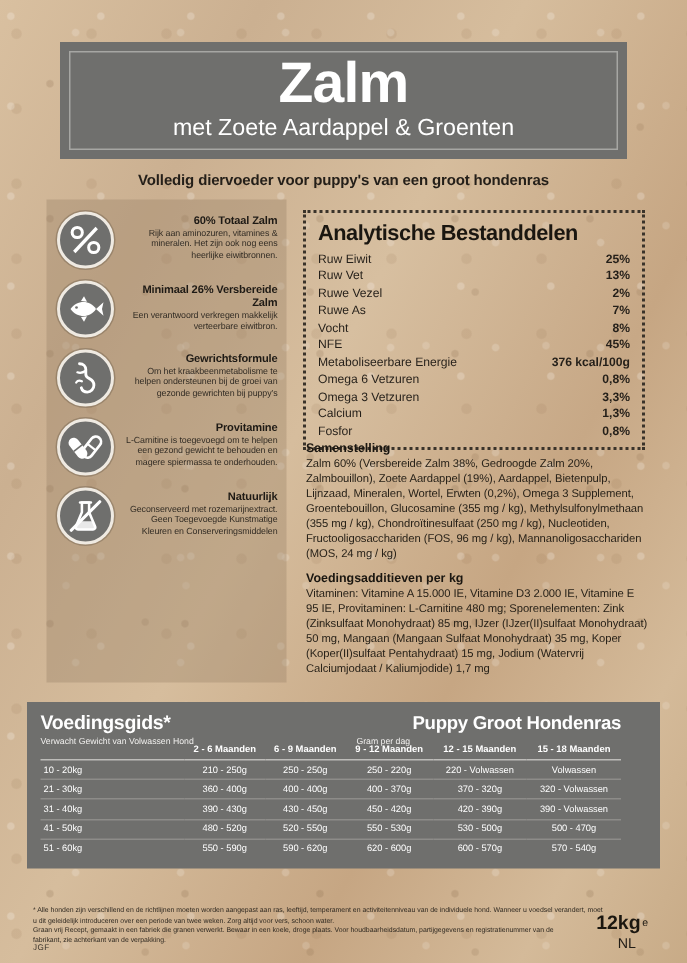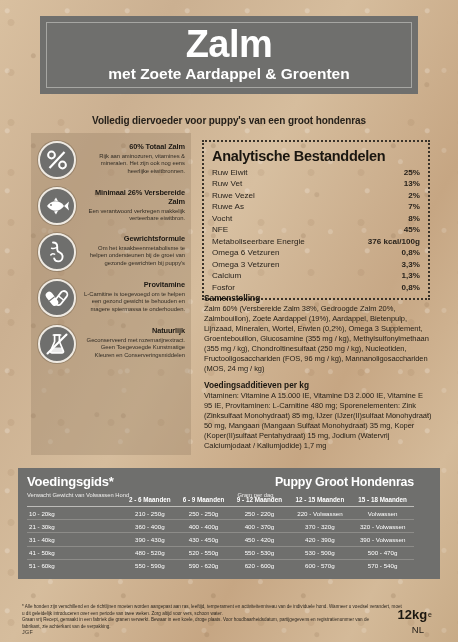--- a/index.html
+++ b/index.html
@@ -19,37 +19,37 @@
       radial-gradient(circle at 22% 45%, rgba(140,105,70,0.12) 0 3px, transparent 4px),
       linear-gradient(118deg, #d9c0a0 0%, #cbb091 22%, #d6bd9d 44%, #c6a683 68%, #d4ba99 86%, #c8ab87 100%);
     background-size: 60px 60px, 90px 90px, 70px 70px, 110px 110px, 80px 80px, 50px 50px, 100% 100%;
     position: relative;
     color: #2a2620;
   }
   .page { position: absolute; inset: 0; }
 
   
   .title-banner {
-    position: absolute; left: 40px; top: 16px; width: 378px; height: 78px;
+    position: absolute; left: 40px; top: 28px; width: 378px; height: 78px;
     background: #6f6f6d;
     padding: 6px;
   }
   .title-inner {
     width: 100%; height: 100%;
     border: 1px solid #a6a6a3;
     display: flex; flex-direction: column;
     align-items: center; justify-content: center;
     padding-bottom: 2px;
   }
   .title-main {
     color: #fff; font-size: 38px; font-weight: bold; line-height: 0.98;
     letter-spacing: -0.5px;
   }
   .title-sub {
-    color: #fff; font-size: 15.5px; font-weight: bold; line-height: 1.1;
+    color: #fff; font-size: 15.5px; font-weight: normal; line-height: 1.1;
     margin-top: 1px;
   }
   .tagline {
     position: absolute; left: 0; right: 0; top: 115px;
     text-align: center; font-size: 10px; font-weight: bold;
     color: #241f19; letter-spacing: -0.1px;
   }
 
   
   .features {

